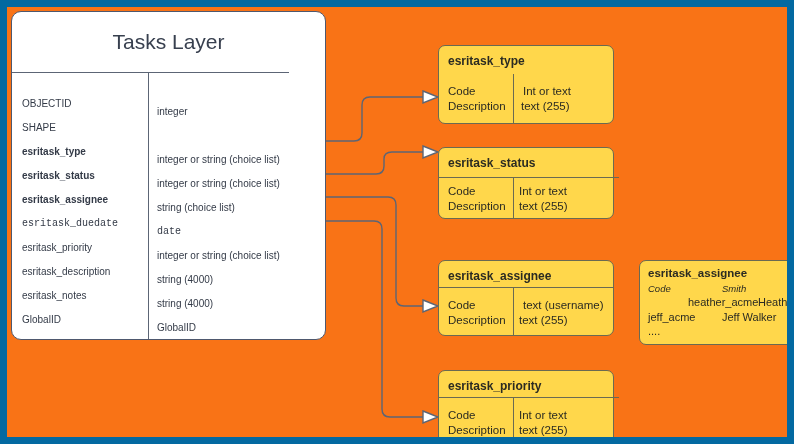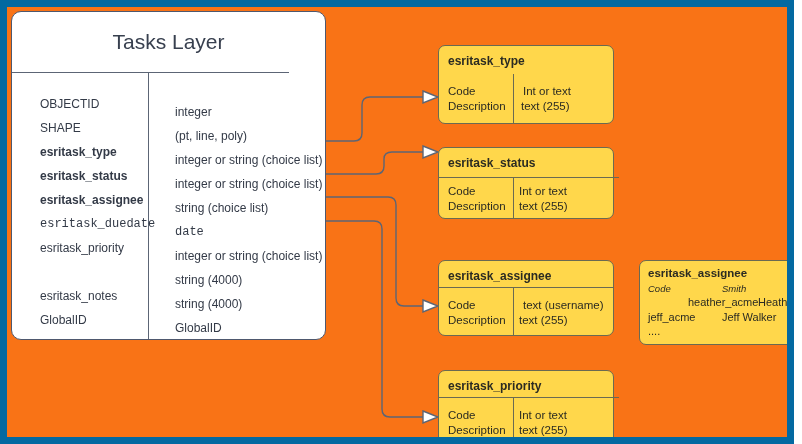--- a/index.html
+++ b/index.html
@@ -43,24 +43,24 @@
     border-top:1px solid #5c6575;
   }
   #tasks-vrule{
     position:absolute;
     left:136px; top:61px;
     width:0; height:266px;
     border-left:1px solid #5c6575;
   }
   .field-row{
     position:absolute;
-    left:18px; width:100%;
+    left:0; width:100%;
     height:24px;
     line-height:24px;
-    font-size:12px;
+    font-size:10px;
     color:#333a47;
     white-space:nowrap;
   }
   .field-name{
     position:absolute;
     left:10px;
     color:#333a47;
   }
   .field-name.bold{font-weight:bold;}
   .field-type{
@@ -174,21 +174,20 @@
     <div id="tasks-title">Tasks Layer</div>
     <div id="tasks-title-rule"></div>
     <div id="tasks-vrule"></div>
 
     <div class="field-row" style="top:80px;">
       <span class="field-name">OBJECTID</span>
       <span class="field-type">integer</span>
     </div>
     <div class="field-row" style="top:104px;">
       <span class="field-name">SHAPE</span>
-      <span class="field-type">(pt, line, poly)</span>
     </div>
     <div class="field-row" style="top:128px;">
       <span class="field-name bold">esritask_type</span>
       <span class="field-type">integer or string (choice list)</span>
     </div>
     <div class="field-row" style="top:152px;">
       <span class="field-name bold">esritask_status</span>
       <span class="field-type">integer or string (choice list)</span>
     </div>
     <div class="field-row" style="top:176px;">
@@ -197,20 +196,21 @@
     </div>
     <div class="field-row" style="top:200px;font-family:Liberation Mono, monospace;">
       <span class="field-name">esritask_duedate</span>
       <span class="field-type">date</span>
     </div>
     <div class="field-row" style="top:224px;">
       <span class="field-name">esritask_priority</span>
       <span class="field-type">integer or string (choice list)</span>
     </div>
     <div class="field-row" style="top:248px;">
+      <span class="field-name">esritask_description</span>
       <span class="field-type">string (4000)</span>
     </div>
     <div class="field-row" style="top:272px;">
       <span class="field-name">esritask_notes</span>
       <span class="field-type">string (4000)</span>
     </div>
     <div class="field-row" style="top:296px;">
       <span class="field-name">GlobalID</span>
       <span class="field-type">GlobalID</span>
     </div>

